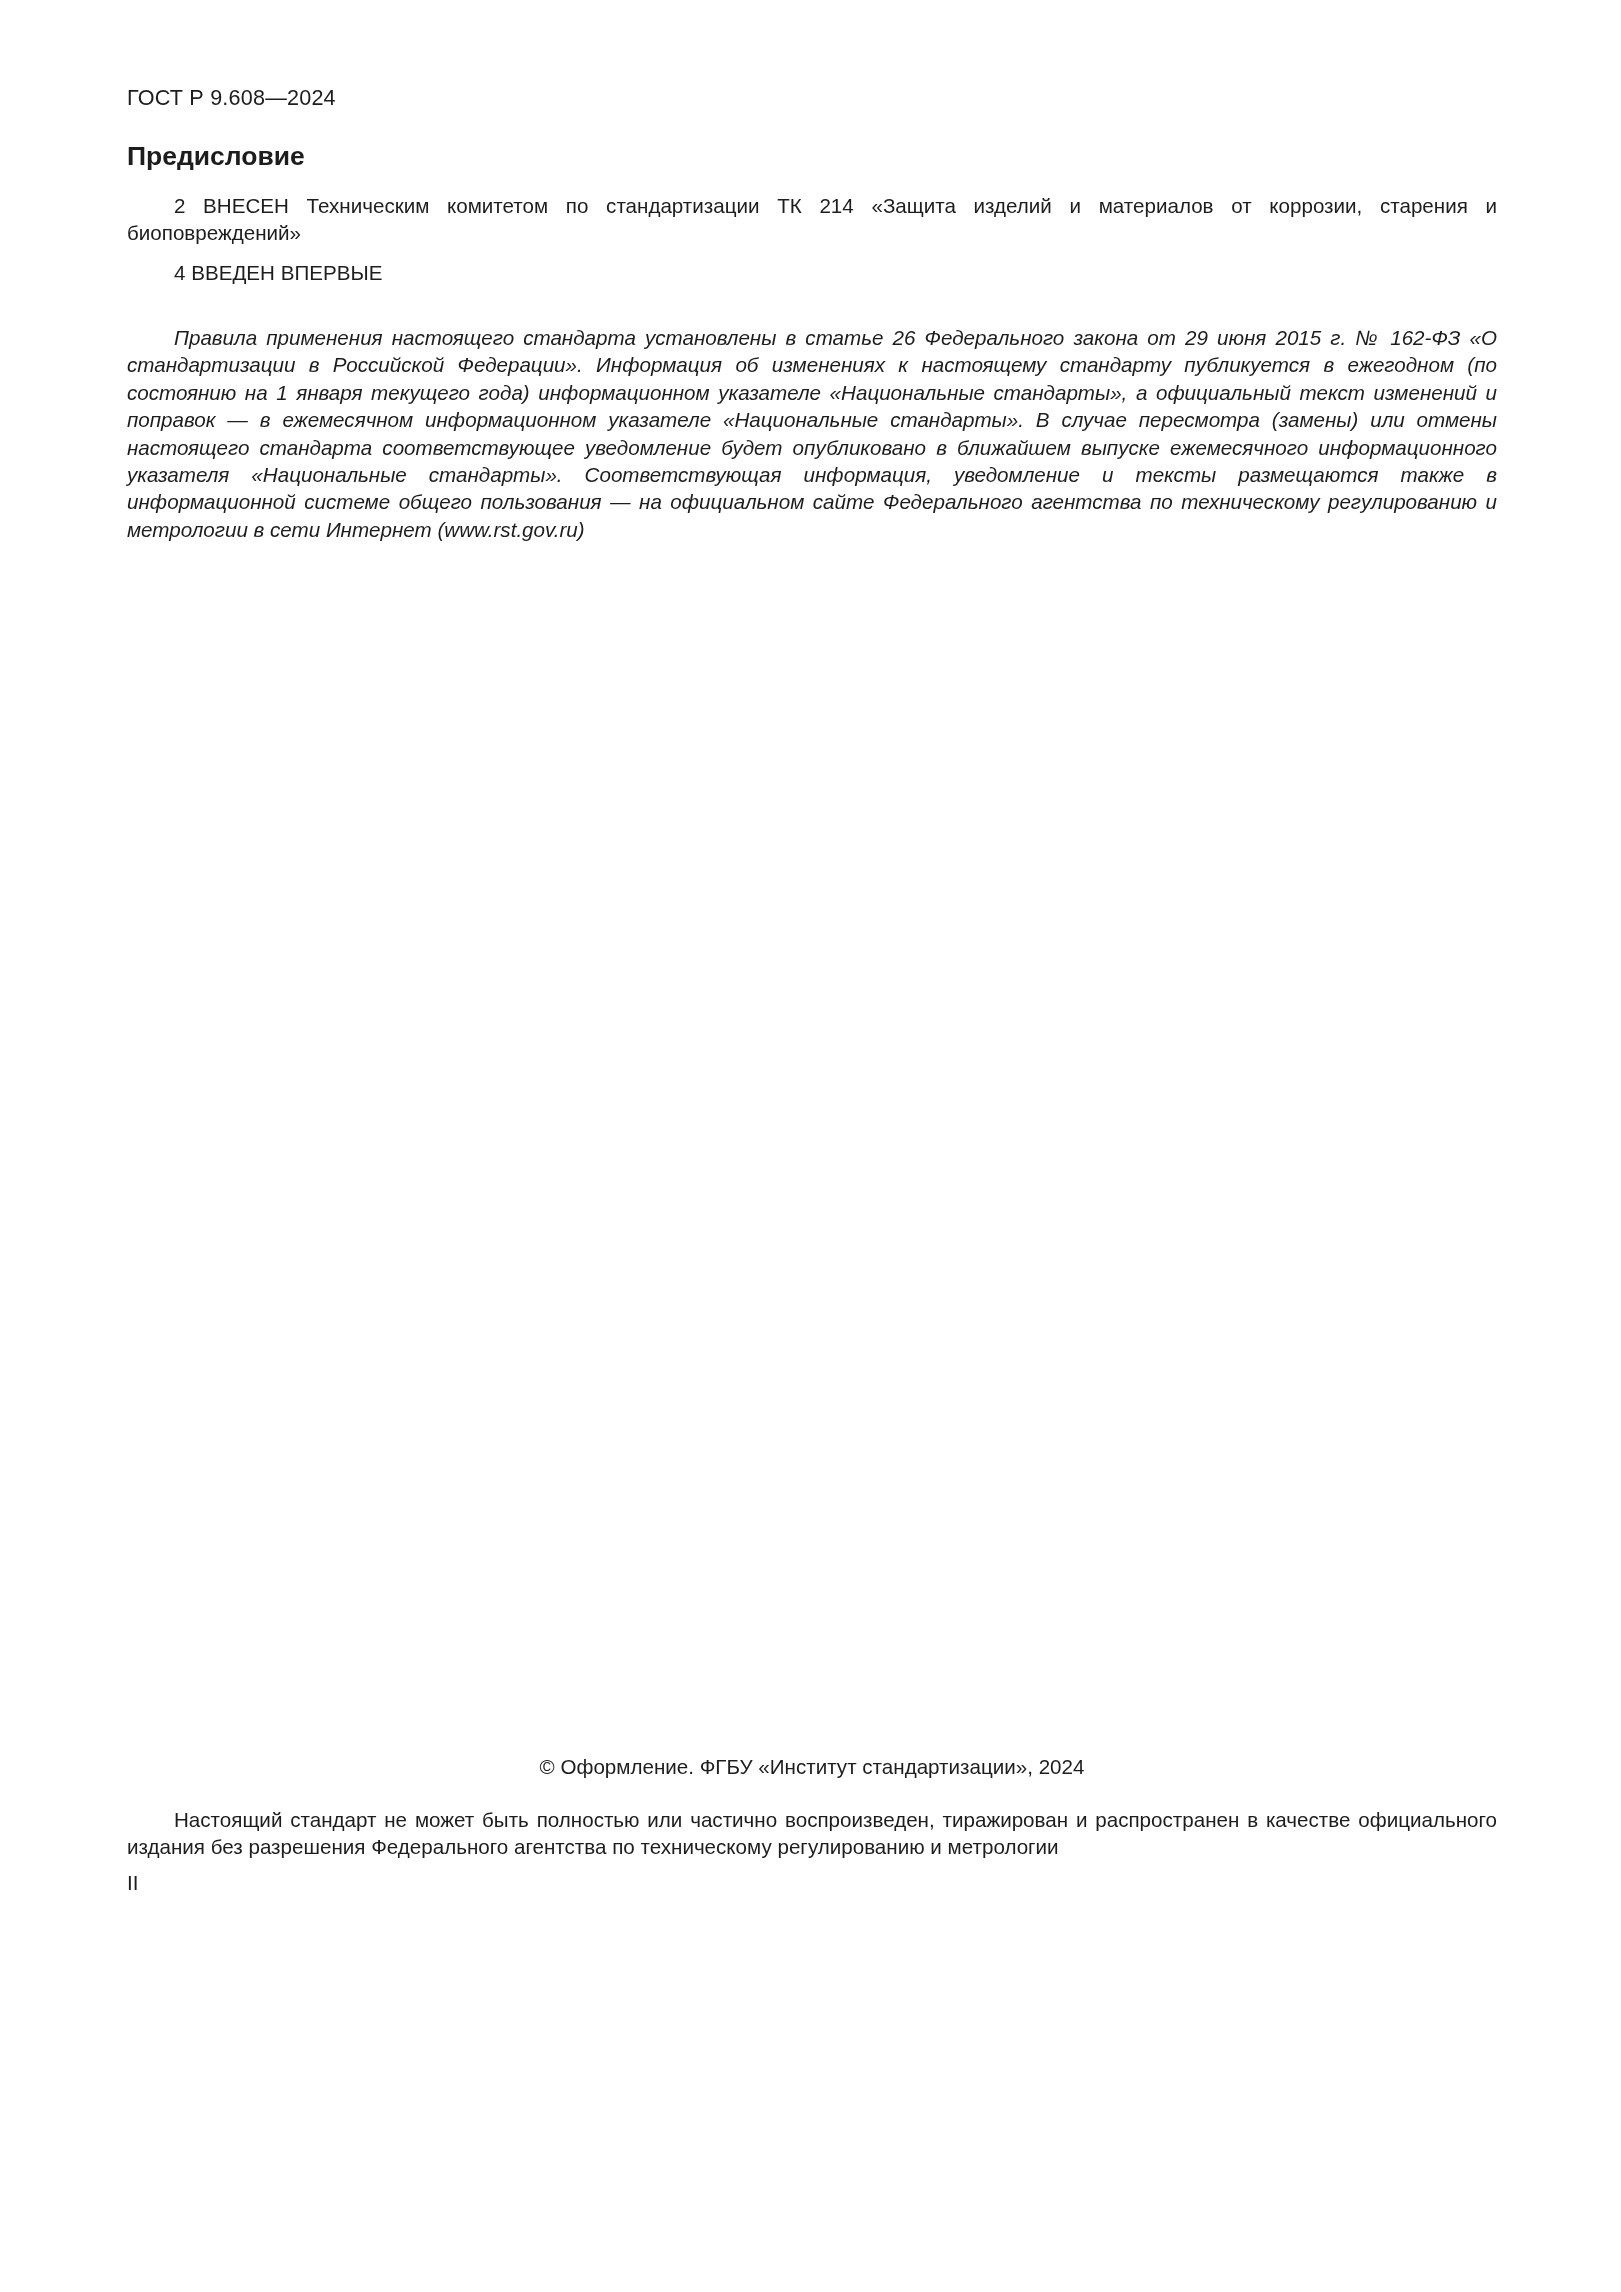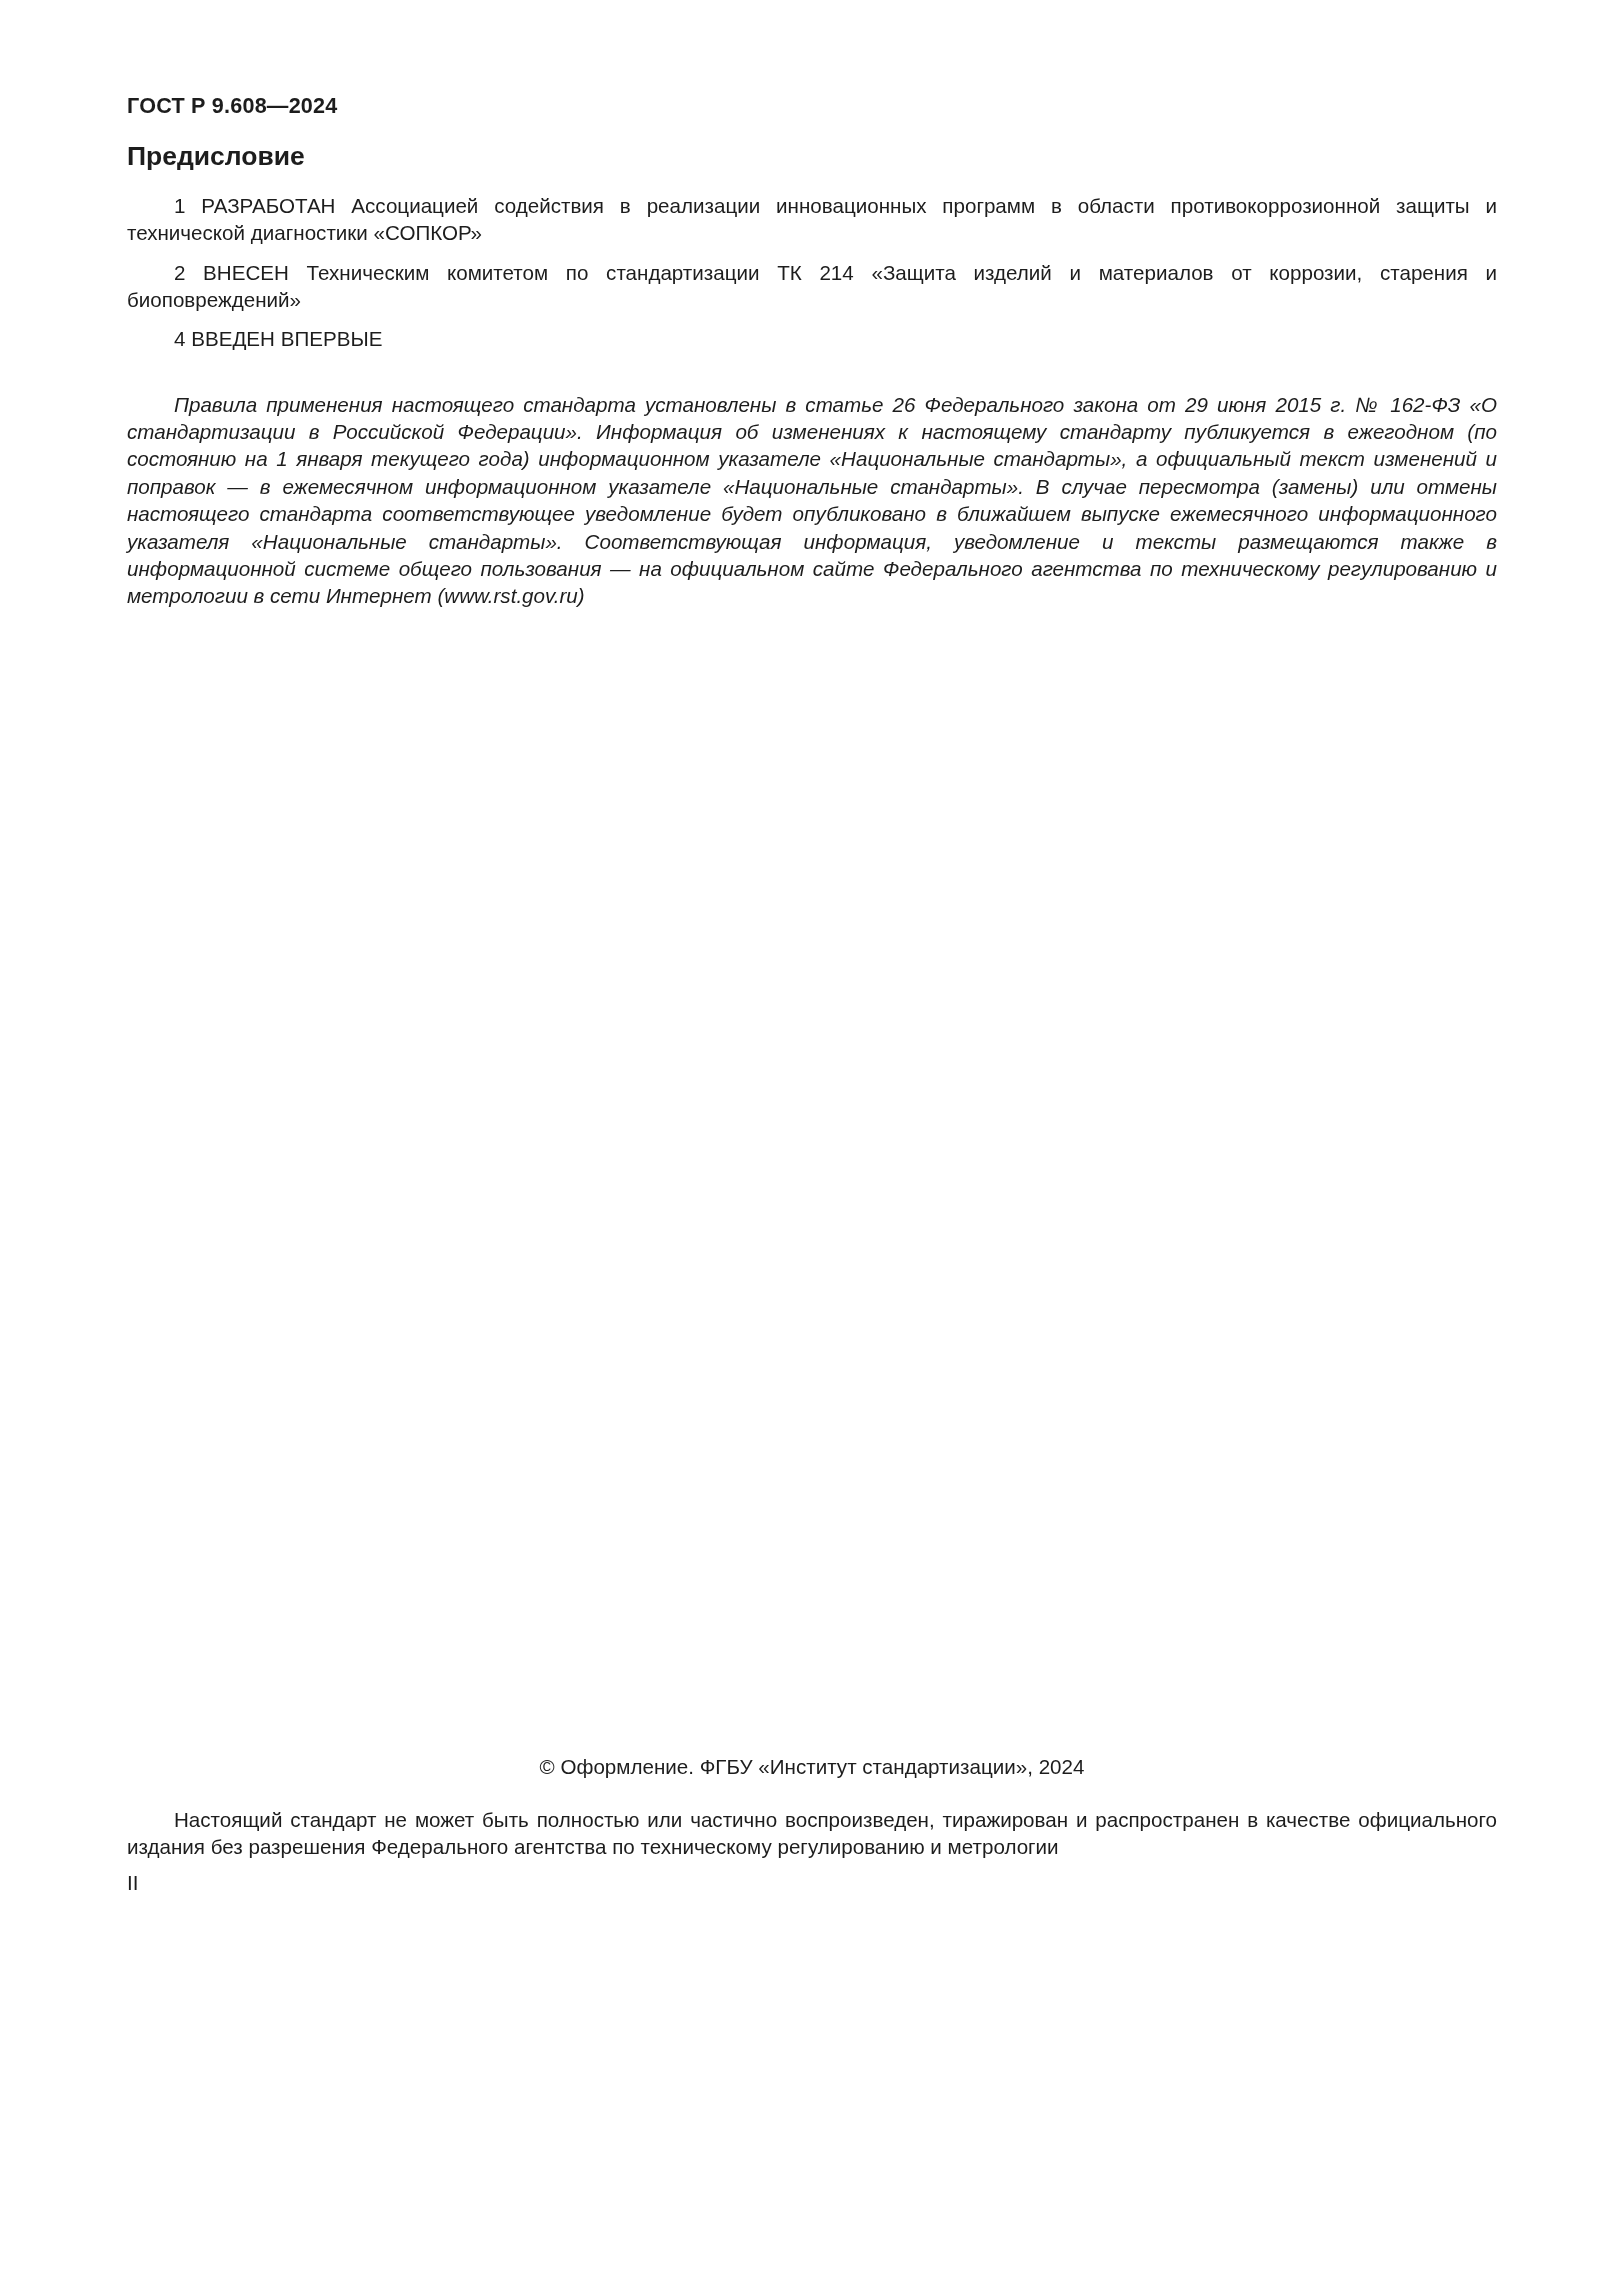--- a/index.html
+++ b/index.html
@@ -12,24 +12,24 @@
     position: relative;
     width: 1621px;
     height: 2293px;
     background: #ffffff;
     font-family: "Liberation Sans", sans-serif;
     color: #1d1d1d;
     overflow: hidden;
   }
   .doc-header {
     position: absolute;
-    top: 93px;
+    top: 85px;
     left: 127px;
     font-size: 21.6px;
-    font-weight: bold;
+    font-weight: normal;
     letter-spacing: 0.2px;
   }
   .doc-title {
     position: absolute;
     top: 141px;
     left: 127px;
     right: 124px;
     margin: 0;
     font-size: 26.5px;
     font-weight: bold;
@@ -74,21 +74,20 @@
 </head>
 <body>
 
 <div class="page">
 
   <div class="doc-header">ГОСТ Р 9.608—2024</div>
 
   <h1 class="doc-title">Предисловие</h1>
 
   <div class="content">
-    <p class="para">1 РАЗРАБОТАН Ассоциацией содействия в реализации инновационных программ в области противокоррозионной защиты и технической диагностики «СОПКОР»</p>
     <p class="para">2 ВНЕСЕН Техническим комитетом по стандартизации ТК 214 «Защита изделий и материалов от коррозии, старения и биоповреждений»</p>
     <p class="para">4 ВВЕДЕН ВПЕРВЫЕ</p>
 
     <p class="para note">Правила применения настоящего стандарта установлены в статье 26 Федерального закона от 29 июня 2015 г. № 162-ФЗ «О стандартизации в Российской Федерации». Информация об изменениях к настоящему стандарту публикуется в ежегодном (по состоянию на 1 января текущего года) информационном указателе «Национальные стандарты», а официальный текст изменений и поправок — в ежемесячном информационном указателе «Национальные стандарты». В случае пересмотра (замены) или отмены настоящего стандарта соответствующее уведомление будет опубликовано в ближайшем выпуске ежемесячного информационного указателя «Национальные стандарты». Соответствующая информация, уведомление и тексты размещаются также в информационной системе общего пользования — на официальном сайте Федерального агентства по техническому регулированию и метрологии в сети Интернет (www.rst.gov.ru)</p>
   </div>
 
   <div class="bottom-block">
     <div class="copyright">© Оформление. ФГБУ «Институт стандартизации», 2024</div>
 
     <p class="para footer-note">Настоящий стандарт не может быть полностью или частично воспроизведен, тиражирован и распространен в качестве официального издания без разрешения Федерального агентства по техническому регулированию и метрологии</p>

